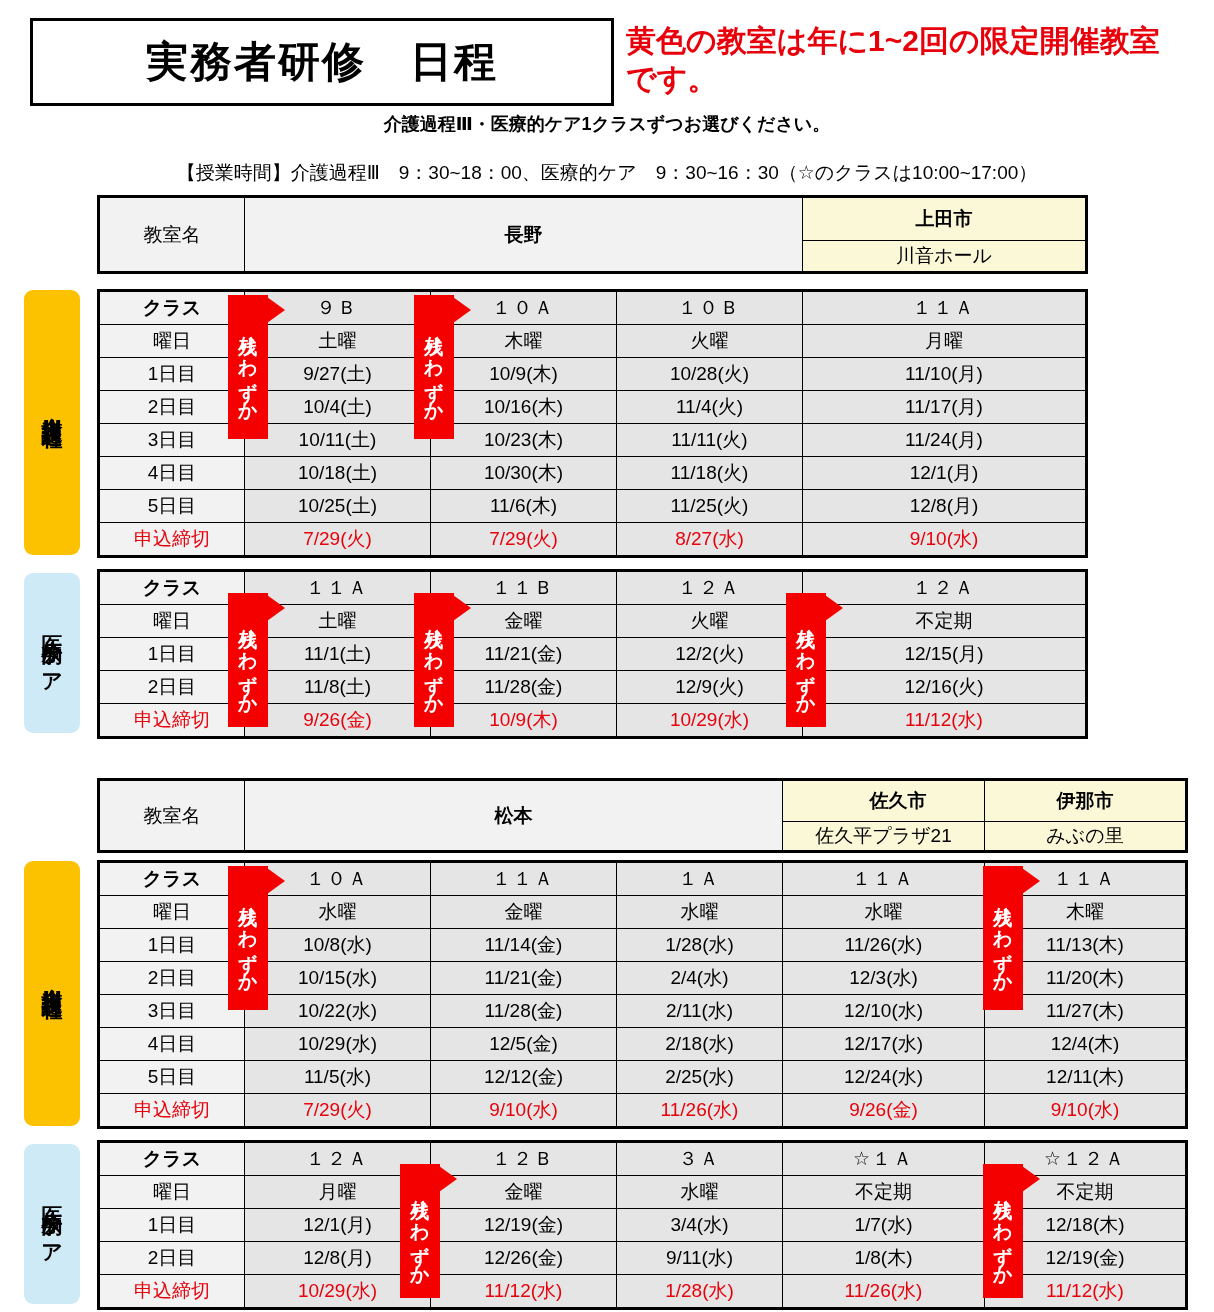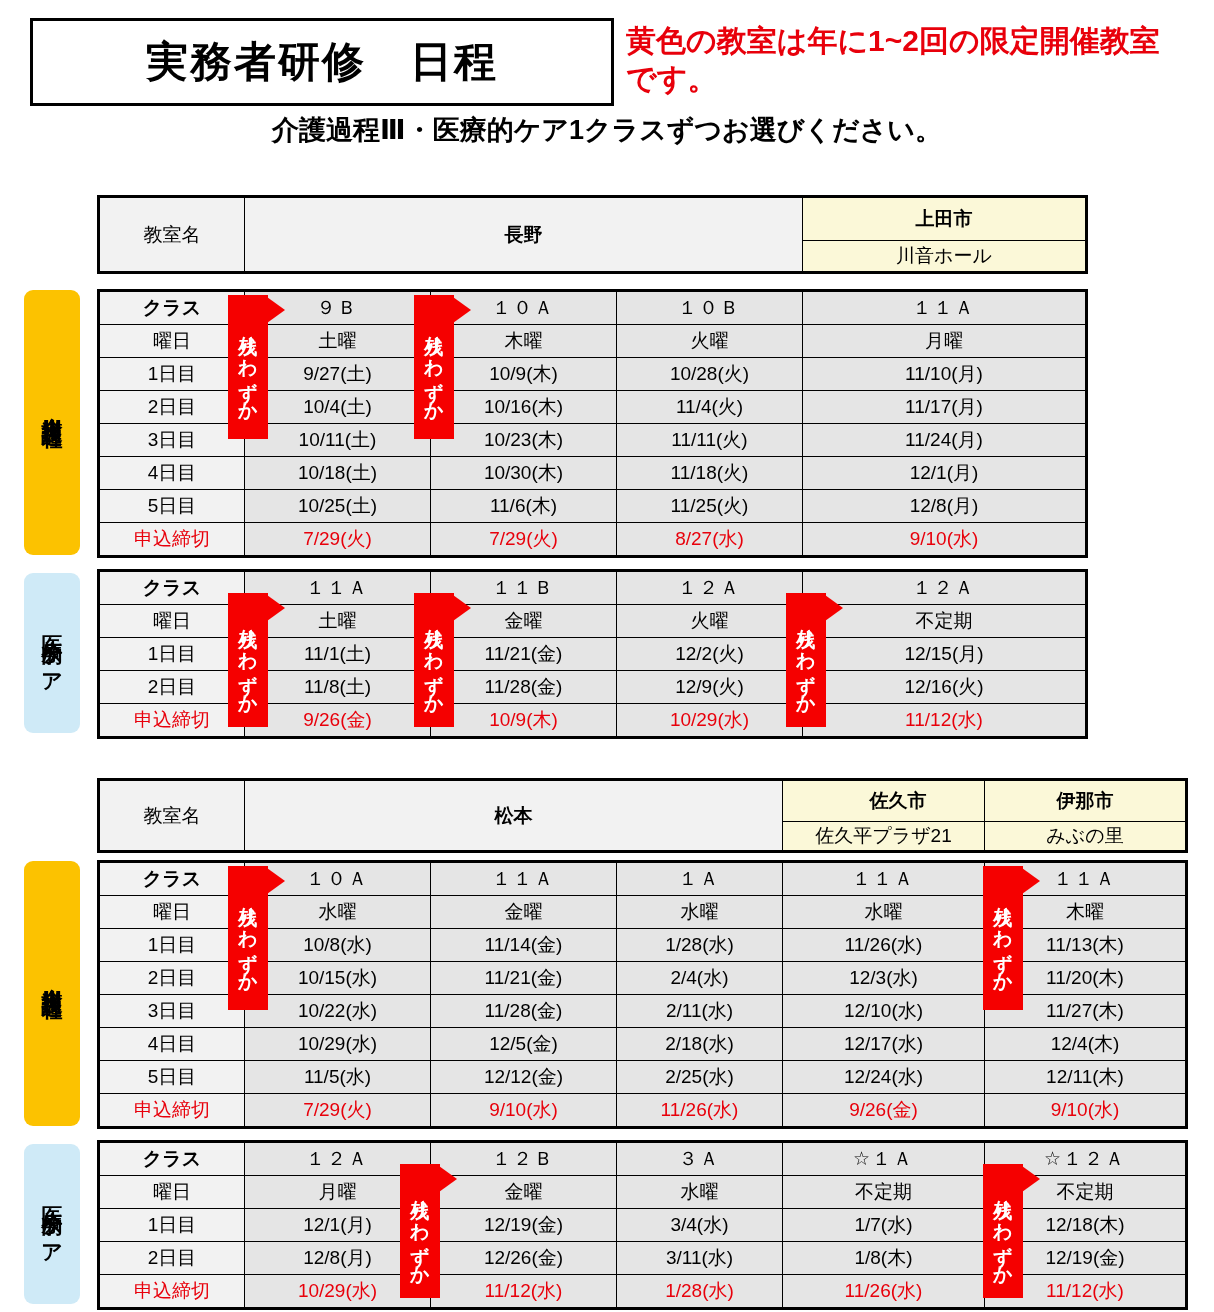--- a/index.html
+++ b/index.html
@@ -14,21 +14,21 @@
     border:3px solid #000;background:#fff;
     display:flex;align-items:center;justify-content:center;
     font-size:42px;font-weight:bold;letter-spacing:2px;
   }
   .warn{
     position:absolute;left:626px;top:22px;width:560px;
     color:#e8000b;font-size:30px;font-weight:bold;line-height:1.28;
   }
   .subtitle{
     position:absolute;left:0;top:112px;width:1214px;text-align:center;
-    font-size:27px;font-weight:bold;
+    font-size:18px;font-weight:bold;
   }
   .hours{
     position:absolute;left:0;top:160px;width:1214px;text-align:center;
     font-size:19px;
   }
 
   
   .block{position:absolute;}
   .side-label{
     position:absolute;width:56px;border-radius:9px;
@@ -70,20 +70,21 @@
     border-left:18px solid #f50000;
   }
 </style>
 </head>
 <body>
 
 <div class="header">
   <div class="title-box">実務者研修　日程</div>
   <div class="warn">黄色の教室は年に1~2回の限定開催教室です。</div>
   <div class="subtitle">介護過程Ⅲ・医療的ケア1クラスずつお選びください。</div>
+  <div class="hours">【授業時間】介護過程Ⅲ　9：30~18：00、医療的ケア　9：30~16：30（☆のクラスは10:00~17:00）</div>
 </div>
 
 <div class="block" style="left:0;top:195px;width:1214px;">
 
   <div class="side-label side-kaigo" style="left:24px;top:95px;height:265px;">介護過程Ⅲ</div>
 
   <div class="side-label side-iryo" style="left:24px;top:378px;height:160px;">医療的ケア</div>
 
   <table class="sched" style="position:absolute;left:97px;top:0;width:988px;">
     <colgroup>
@@ -367,21 +368,21 @@
       <td>12/1(月)</td>
       <td>12/19(金)</td>
       <td>3/4(水)</td>
       <td>1/7(水)</td>
       <td>12/18(木)</td>
     </tr>
     <tr>
       <td class="rowhdr">2日目</td>
       <td>12/8(月)</td>
       <td>12/26(金)</td>
-      <td>3/11(水)</td>
+      <td>9/11(水)</td>
       <td>1/8(木)</td>
       <td>12/19(金)</td>
     </tr>
     <tr>
       <td class="deadlbl">申込締切</td>
       <td class="deadline">10/29(水)</td>
       <td class="deadline">11/12(水)</td>
       <td class="deadline">1/28(水)</td>
       <td class="deadline">11/26(水)</td>
       <td class="deadline">11/12(水)</td>

